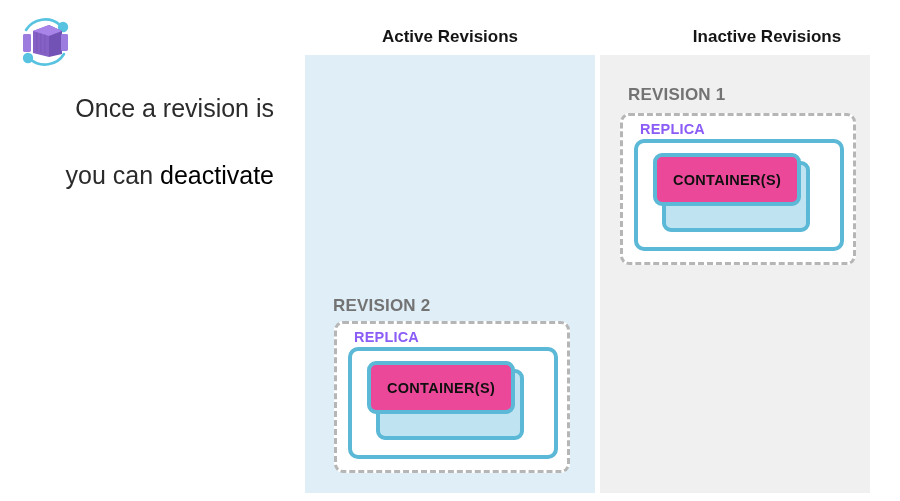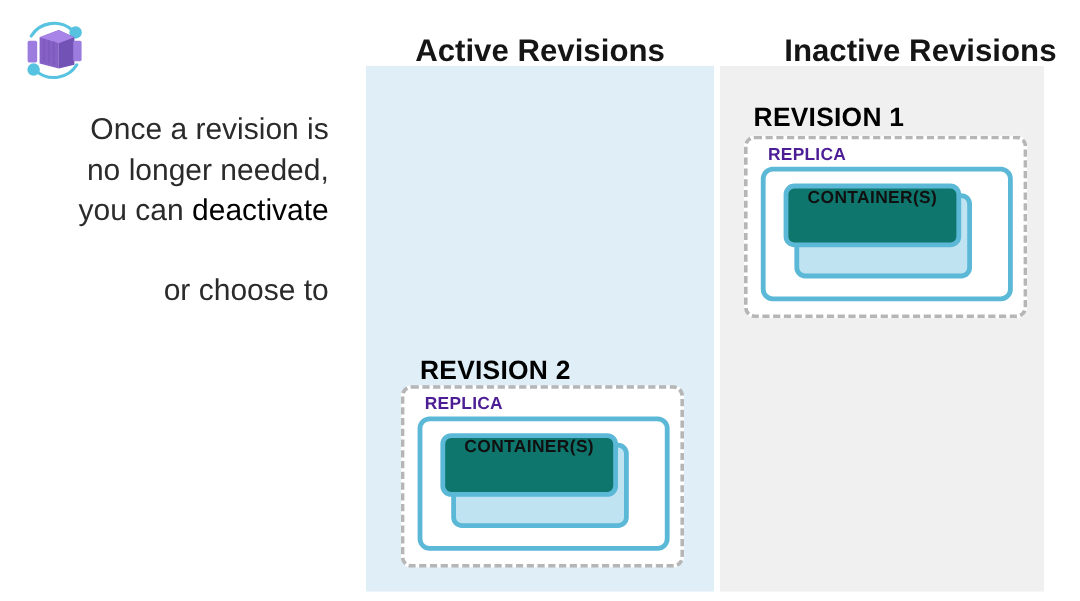--- a/index.html
+++ b/index.html
@@ -47,21 +47,21 @@
   }
   #description-text b {
     font-weight: 400;
     color: #000000;
   }
 
   
   .column-title {
     position: absolute;
     top: 27px;
-    font-size: 26px;
+    font-size: 17px;
     font-weight: 700;
     color: #151515;
     text-align: center;
   }
   #active-title  { left: 305px; width: 290px; }
   #inactive-title{ left: 632px; width: 270px; }
 
   
   .panel {
     position: absolute;
@@ -77,38 +77,38 @@
     left: 600px;
     top: 55px;
     width: 270px;
     height: 438px;
     background: #f0f0f0;
   }
 
   
   .revision-label {
     position: absolute;
-    font-size: 22px;
-    font-weight: 700;
-    color: #000000;
+    font-size: 17px;
+    font-weight: 700;
+    color: #737373;
     letter-spacing: 0.2px;
     white-space: nowrap;
   }
   .revision-box {
     position: absolute;
     border: 3px dashed #b6b6b6;
     border-radius: 9px;
     background: #ffffff;
     box-sizing: border-box;
   }
   .replica-label {
     position: absolute;
     font-size: 14.5px;
     font-weight: 700;
-    color: #4c1d95;
+    color: #8b5cf6;
     letter-spacing: 0.2px;
     white-space: nowrap;
   }
   .replica-box {
     position: absolute;
     border: 4px solid #5bb8d6;
     border-radius: 10px;
     background: #ffffff;
     box-sizing: border-box;
   }
@@ -116,43 +116,43 @@
     position: absolute;
     border: 4px solid #5bb8d6;
     border-radius: 9px;
     background: #bfe3f1;
     box-sizing: border-box;
   }
   .container-box.back {
     background: #bfe3f1;
   }
   .container-box.front {
-    background: #0f766e;
+    background: #ec4899;
     display: flex;
-    align-items: flex-start;
+    align-items: center;
     justify-content: center;
   }
   .container-label {
     font-size: 14.5px;
     font-weight: 700;
     color: #101010;
     letter-spacing: 0.3px;
     white-space: nowrap;
   }
 
   
   #revision1-label { left: 628px; top: 85px; }
   #revision1-box   { left: 620px; top: 113px; width: 236px; height: 152px; }
   #replica1-label  { left: 640px; top: 121px; }
   #replica1-box    { left: 634px; top: 139px; width: 210px; height: 112px; }
   #container1-back { left: 662px; top: 161px; width: 148px; height: 71px; }
   #container1-front{ left: 653px; top: 153px; width: 148px; height: 53px; }
 
   
-  #revision2-label { left: 350px; top: 296px; }
+  #revision2-label { left: 333px; top: 296px; }
   #revision2-box   { left: 334px; top: 321px; width: 236px; height: 152px; }
   #replica2-label  { left: 354px; top: 329px; }
   #replica2-box    { left: 348px; top: 347px; width: 210px; height: 112px; }
   #container2-back { left: 376px; top: 369px; width: 148px; height: 71px; }
   #container2-front{ left: 367px; top: 361px; width: 148px; height: 53px; }
 </style>
 </head>
 <body>
 
 <div id="left-column">
@@ -174,24 +174,24 @@
       <rect x="47" y="20" width="7" height="17" rx="1.4" fill="#9d7ce0"></rect>
 
       <rect x="22" y="18.5" width="1.6" height="19" fill="#7856b8" opacity="0.55"></rect>
       <rect x="26" y="19.5" width="1.6" height="19" fill="#7856b8" opacity="0.55"></rect>
       <rect x="30" y="20.5" width="1.6" height="19" fill="#7856b8" opacity="0.55"></rect>
     </svg>
   </div>
 
   <div id="description-text">
     <span>Once a revision is</span><br>
-    <span>no longer needed,</span><br>
+    <br>
     <span>you can </span><b>deactivate</b><br>
     <br>
-    <span>or choose to</span><br>
+    <br>
     <br>
     <br>
   </div>
 </div>
 
 <div id="active-title" class="column-title">Active Revisions</div>
 
 <div id="inactive-title" class="column-title">Inactive Revisions</div>
 
 <div id="active-panel" class="panel"></div>

